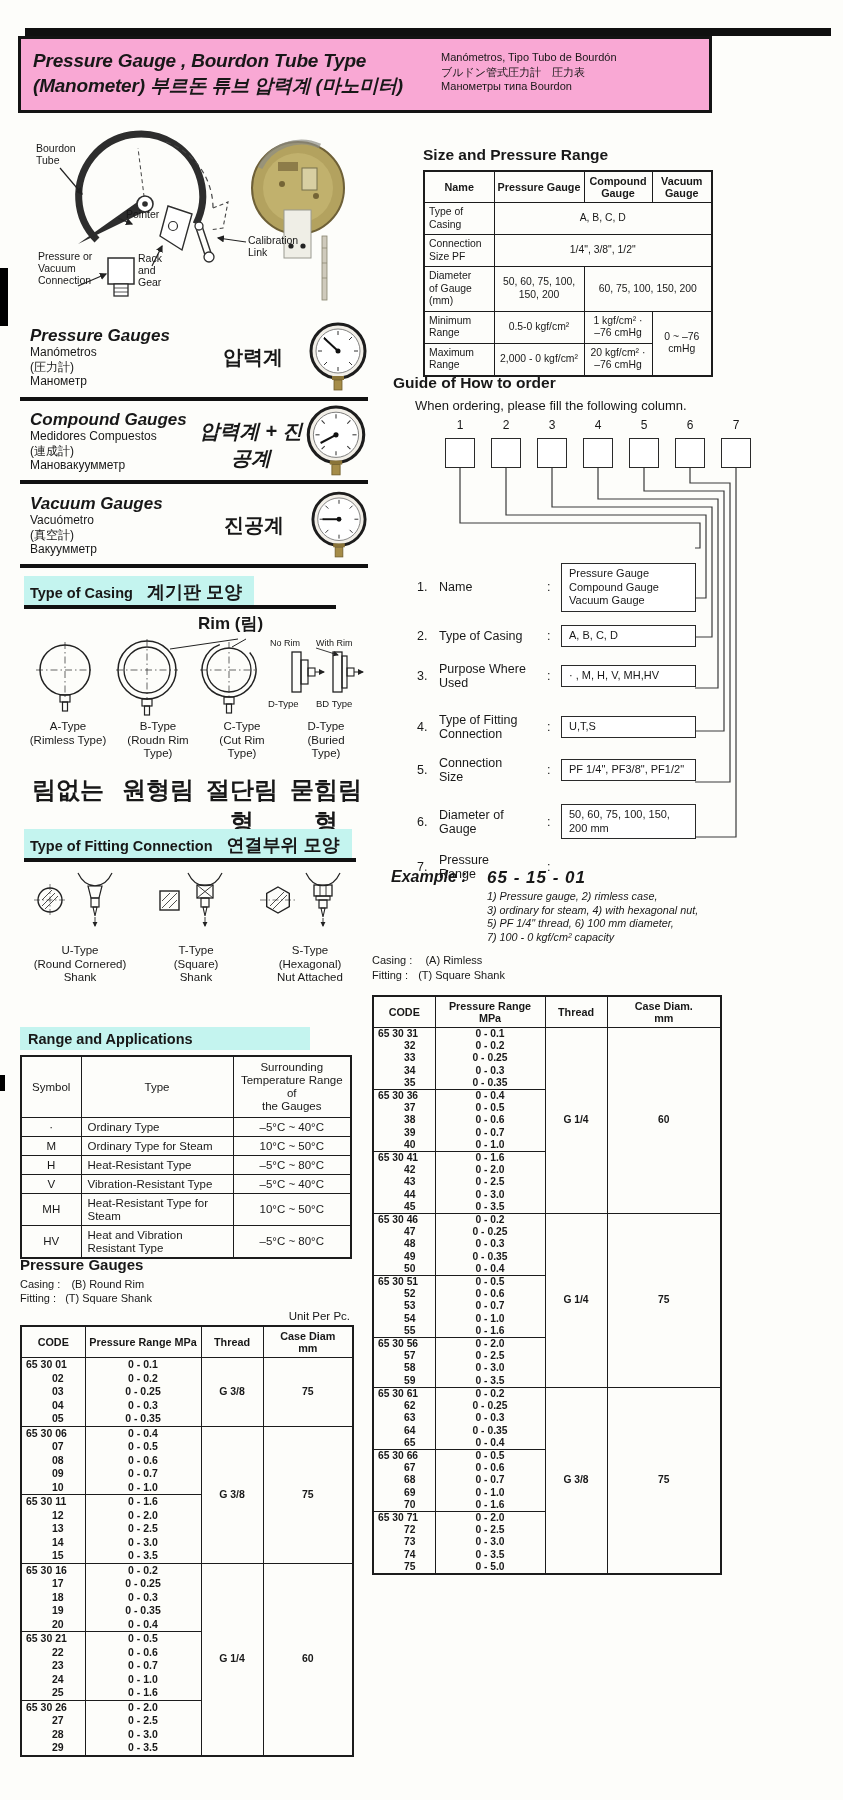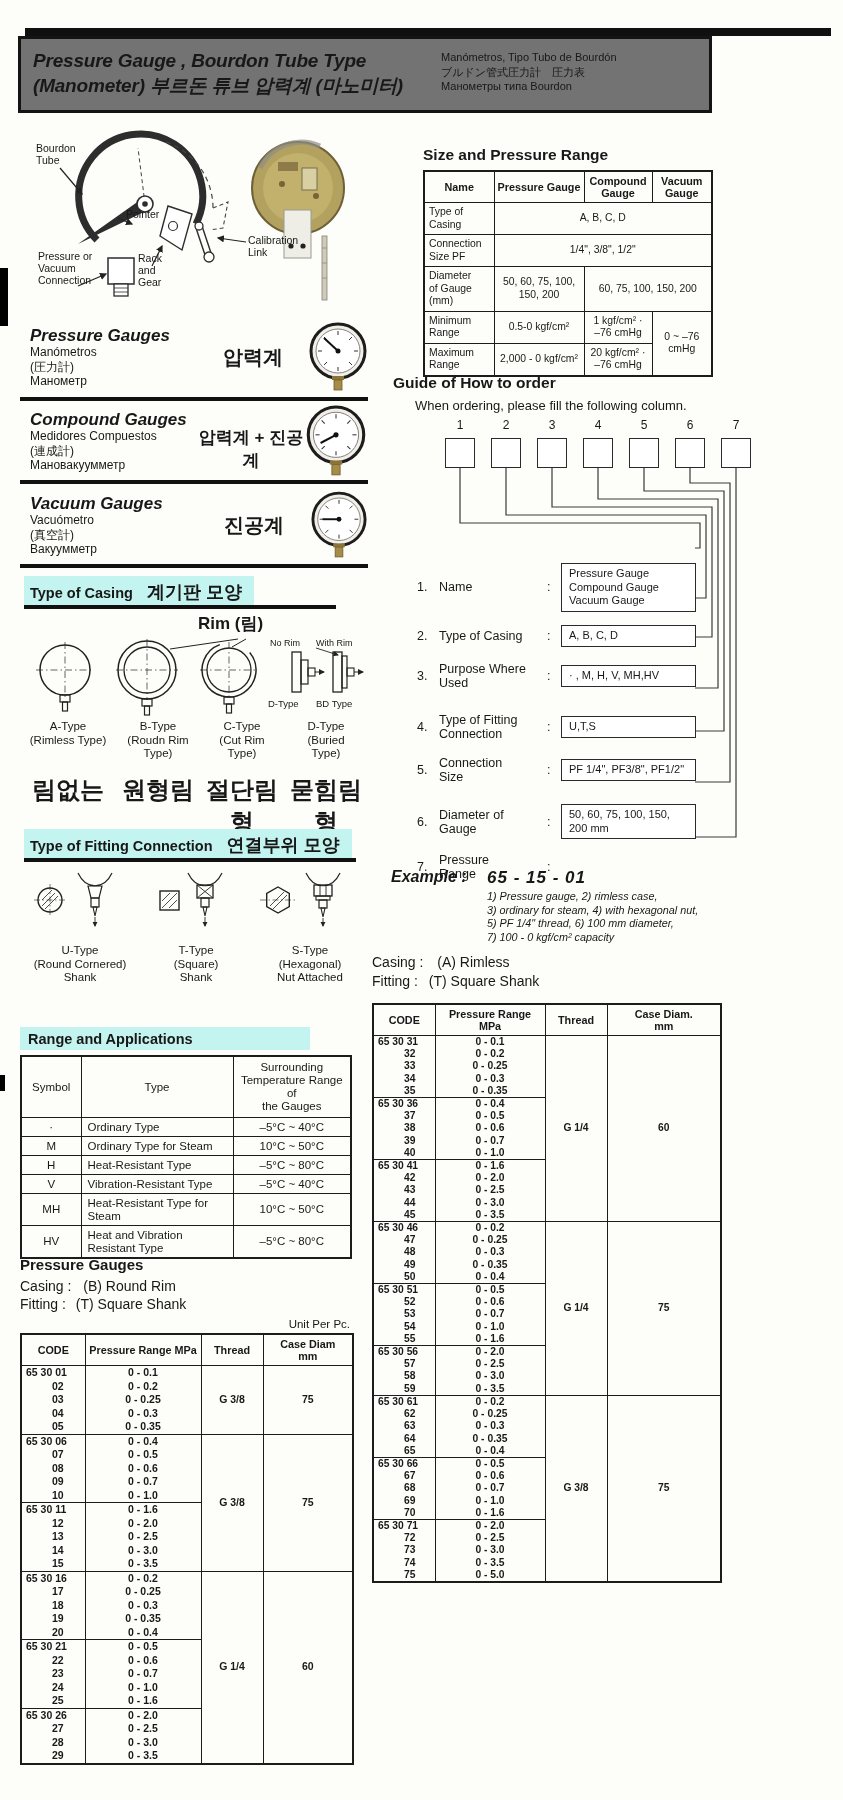--- a/index.html
+++ b/index.html
@@ -2,21 +2,21 @@
 <html><head>
 <meta charset="utf-8">
 <style>
   html,body{margin:0;padding:0;background:#e8e8e8;}
   #page{position:relative;width:843px;height:1800px;background:#fdfdfa;overflow:hidden;
         font-family:"Liberation Sans",sans-serif;color:#181818;}
   .abs{position:absolute;}
   .ml{white-space:pre-line;}
   
   .topbar{background:#101010;}
-  .ghead{background:#737373;border:3px solid #141414;box-sizing:border-box;display:flex;}
+  .ghead{background:#f9a8d4;border:3px solid #141414;box-sizing:border-box;display:flex;}
   .ghead-title{font-weight:bold;font-style:italic;font-size:19px;line-height:25px;padding:9px 0 0 12px;width:408px;letter-spacing:-.2px;}
   .ghead-sub{font-size:11px;line-height:14.5px;padding-top:11px;}
   
   .cyan{background:#c4f4ef;display:inline-block;font-weight:bold;font-size:14.5px;padding:4px 12px 3px 6px;}
   .cyan .ko{font-size:18px;font-weight:bold;margin-left:10px;}
   .rule{background:#111;height:3.5px;}
   
   .prod{display:flex;align-items:center;}
   .prod-name{font-weight:bold;font-style:italic;font-size:17px;line-height:19px;}
   .prod-sub{font-size:12px;line-height:14.5px;}
@@ -56,21 +56,21 @@
   .numlab{width:30px;text-align:center;font-size:12px;}
   .og-item{display:flex;align-items:center;position:absolute;}
   .og-no{width:22px;font-size:12.5px;}
   .og-lab{width:108px;font-size:12.5px;line-height:14px;}
   .og-colon{width:14px;font-size:12.5px;}
   .og-box{border:1.7px solid #2a2a2a;background:#fff;font-size:11px;line-height:13.5px;padding:3px 7px;box-sizing:border-box;width:135px;position:relative;z-index:2;}
   .ex-label{font-weight:bold;font-style:italic;font-size:16px;}
   .ex-code{font-weight:bold;font-style:italic;font-size:17px;letter-spacing:1px;}
   .ex-note{font-style:italic;font-size:10.8px;line-height:13.5px;}
   .small-heading{font-weight:bold;font-size:15px;}
-  .kv{font-size:14px;}
+  .kv{font-size:11px;}
   .typelabel{font-size:11.5px;line-height:13.5px;text-align:center;}
   .kolabel{font-weight:bold;font-size:24px;text-align:center;}
   .tiny{font-size:9px;}
   .dlab{font-size:10.5px;line-height:12px;}
   svg{display:block;}
 </style>
 </head>
 <body>
 
 <div id="page">
@@ -182,21 +182,21 @@
         <circle cx="30" cy="30" r="2.5" fill="#111"></circle>
     </svg>
   </div>
   <div class="abs prod" style="left:20px;top:403px;width:348px;height:77px;border-bottom:4px solid #111;">
     <div style="width:168px;padding-left:10px;">
       <div class="prod-name">Compound Gauges</div>
       <div class="prod-sub">Medidores Compuestos</div>
       <div class="prod-sub">(連成計)</div>
       <div class="prod-sub">Мановакуумметр</div>
     </div>
-    <div class="prod-ko" style="flex:1;text-align:center;font-size:17px;align-self:flex-end;padding-bottom:8px;">압력계 + 진공계</div>
+    <div class="prod-ko" style="flex:1;text-align:center;font-size:20px;align-self:flex-end;padding-bottom:8px;font-style:italic;">압력계 + 진공계</div>
     <svg width="64" height="76" viewBox="0 0 60 74">
       <use href="#gaugeface"></use>
         <line x1="30" y1="30" x2="15" y2="38" stroke="#111" stroke-width="2"></line>
         <circle cx="30" cy="30" r="2.5" fill="#111"></circle>
     </svg>
   </div>
   <div class="abs prod" style="left:20px;top:487px;width:348px;height:77px;border-bottom:4px solid #111;">
     <div style="width:168px;padding-left:10px;">
       <div class="prod-name">Vacuum Gauges</div>
       <div class="prod-sub">Vacuómetro</div>

